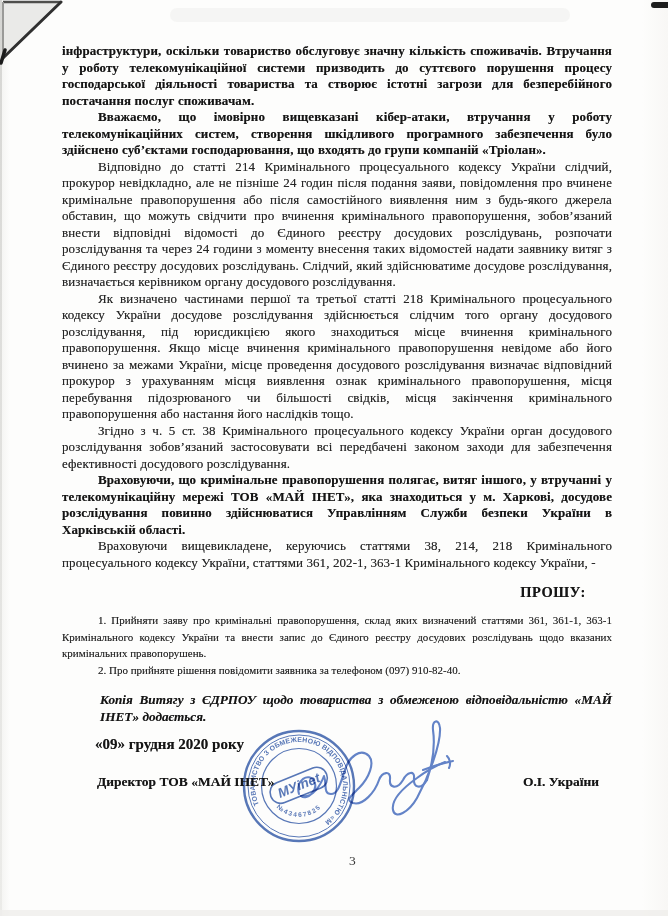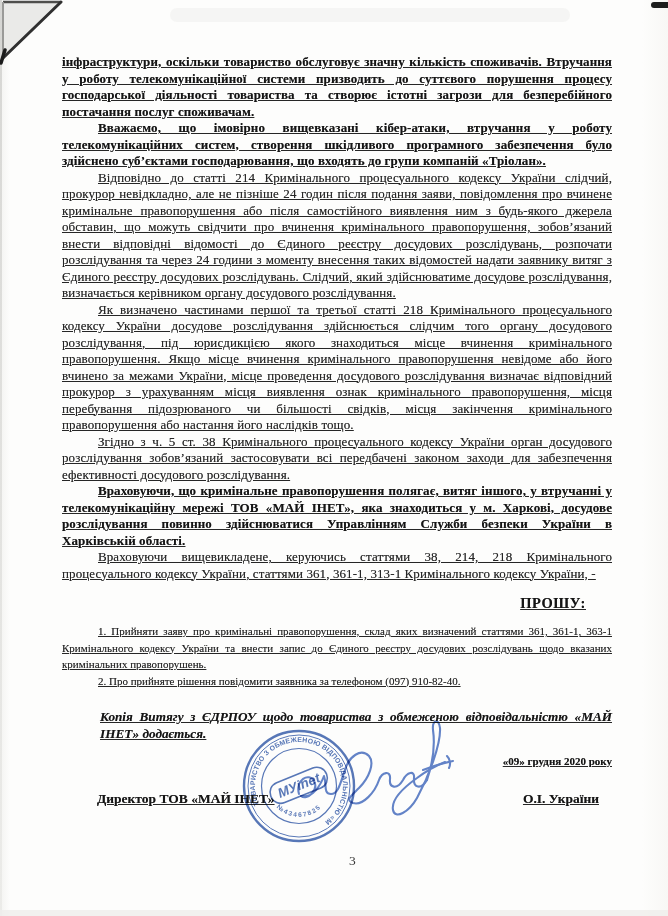--- a/index.html
+++ b/index.html
@@ -2,40 +2,39 @@
 <html lang="uk"><head>
 <meta charset="utf-8">
 <style>
   html,body{margin:0;padding:0;background:#ffffff;}
   .page{
     position:relative;width:668px;height:916px;overflow:hidden;
     background:linear-gradient(90deg,#f3f3f1 0px,#fdfdfc 10px,#fdfdfc 642px,#f8f7f5 668px);
     font-family:"Liberation Serif",serif;color:#262626;
   }
   .doc{
-    position:absolute;left:62px;top:54px;width:550px;
+    position:absolute;left:62px;top:43px;width:550px;
     text-shadow:0 0 .5px rgba(45,45,45,.55);
-    text-decoration:underline;
   }
   .para{
     font-size:13px;line-height:16.5px;text-align:justify;text-indent:36px;
     letter-spacing:.1px;
   }
   .para.noindent{text-indent:0;}
   .bold{font-weight:bold;color:#151515;}
   .req-heading{
     text-align:right;font-weight:bold;color:#151515;font-size:14.5px;
     letter-spacing:.6px;margin:13px 26px 11px 0;
   }
   .item{font-size:11px;line-height:16.5px;text-align:justify;text-indent:36px;}
   .note{
-    margin:19px 0 0 38px;font-weight:bold;font-style:italic;color:#151515;
+    margin:13px 0 0 38px;font-weight:bold;font-style:italic;color:#151515;
     font-size:13.2px;line-height:17px;text-align:justify;
   }
-  .date-line{margin:11px 0 0 33px;font-weight:bold;color:#151515;font-size:11px;line-height:17px;text-align:right;}
+  .date-line{margin:11px 0 0 33px;font-weight:bold;color:#151515;font-size:15px;line-height:17px;}
   .sig-row{
     display:flex;justify-content:space-between;align-items:baseline;
     margin:21px 13px 0 35px;font-weight:bold;color:#151515;font-size:13.5px;
   }
   .page-num{position:absolute;top:853px;left:349px;font-size:13.5px;color:#333;}
   .corner-fold{position:absolute;left:0;top:0;width:72px;height:72px;}
   .scan-mark-tr{
     position:absolute;top:2px;right:0;width:17px;height:6px;
     background:#1d1d1d;border-radius:3px 0 0 3px;
   }
@@ -69,21 +68,21 @@
     <path d="M 5,50 L 1,63" stroke="#1b1b1b" stroke-width="3.5" stroke-linecap="round" fill="none"></path>
   </svg>
 
   <div class="doc">
     <div class="para bold noindent">інфраструктури, оскільки товариство обслуговує значну кількість споживачів. Втручання у роботу телекомунікаційної системи призводить до суттєвого порушення процесу господарської діяльності товариства та створює істотні загрози для безперебійного постачання послуг споживачам.</div>
     <div class="para bold">Вважаємо, що імовірно вищевказані кібер-атаки, втручання у роботу телекомунікаційних систем, створення шкідливого програмного забезпечення було здійснено суб’єктами господарювання, що входять до групи компаній «Тріолан».</div>
     <div class="para">Відповідно до статті 214 Кримінального процесуального кодексу України слідчий, прокурор невідкладно, але не пізніше 24 годин після подання заяви, повідомлення про вчинене кримінальне правопорушення або після самостійного виявлення ним з будь-якого джерела обставин, що можуть свідчити про вчинення кримінального правопорушення, зобов’язаний внести відповідні відомості до Єдиного реєстру досудових розслідувань, розпочати розслідування та через 24 години з моменту внесення таких відомостей надати заявнику витяг з Єдиного реєстру досудових розслідувань. Слідчий, який здійснюватиме досудове розслідування, визначається керівником органу досудового розслідування.</div>
     <div class="para">Як визначено частинами першої та третьої статті 218 Кримінального процесуального кодексу України досудове розслідування здійснюється слідчим того органу досудового розслідування, під юрисдикцією якого знаходиться місце вчинення кримінального правопорушення. Якщо місце вчинення кримінального правопорушення невідоме або його вчинено за межами України, місце проведення досудового розслідування визначає відповідний прокурор з урахуванням місця виявлення ознак кримінального правопорушення, місця перебування підозрюваного чи більшості свідків, місця закінчення кримінального правопорушення або настання його наслідків тощо.</div>
     <div class="para">Згідно з ч. 5 ст. 38 Кримінального процесуального кодексу України орган досудового розслідування зобов’язаний застосовувати всі передбачені законом заходи для забезпечення ефективності досудового розслідування.</div>
     <div class="para bold">Враховуючи, що кримінальне правопорушення полягає, витяг іншого, у втручанні у телекомунікаційну мережі ТОВ «МАЙ ІНЕТ», яка знаходиться у м. Харкові, досудове розслідування повинно здійснюватися Управлінням Служби безпеки України в Харківській області.</div>
-    <div class="para">Враховуючи вищевикладене, керуючись статтями 38, 214, 218 Кримінального процесуального кодексу України, статтями 361, 361-1, 313-1 Кримінального кодексу України, -</div>
+    <div class="para">Враховуючи вищевикладене, керуючись статтями 38, 214, 218 Кримінального процесуального кодексу України, статтями 361, 202-1, 363-1 Кримінального кодексу України, -</div>
 
     <div class="req-heading">ПРОШУ:</div>
 
     <div class="item">1. Прийняти заяву про кримінальні правопорушення, склад яких визначений статтями 361, 361-1, 363-1 Кримінального кодексу України та внести запис до Єдиного реєстру досудових розслідувань щодо вказаних кримінальних правопорушень.</div>
     <div class="item">2. Про прийняте рішення повідомити заявника за телефоном (097) 910-82-40.</div>
 
     <div class="note">Копія Витягу з ЄДРПОУ щодо товариства з обмеженою відповідальністю «МАЙ ІНЕТ» додається.</div>
 
     <div class="date-line">«09» грудня 2020 року</div>
 

